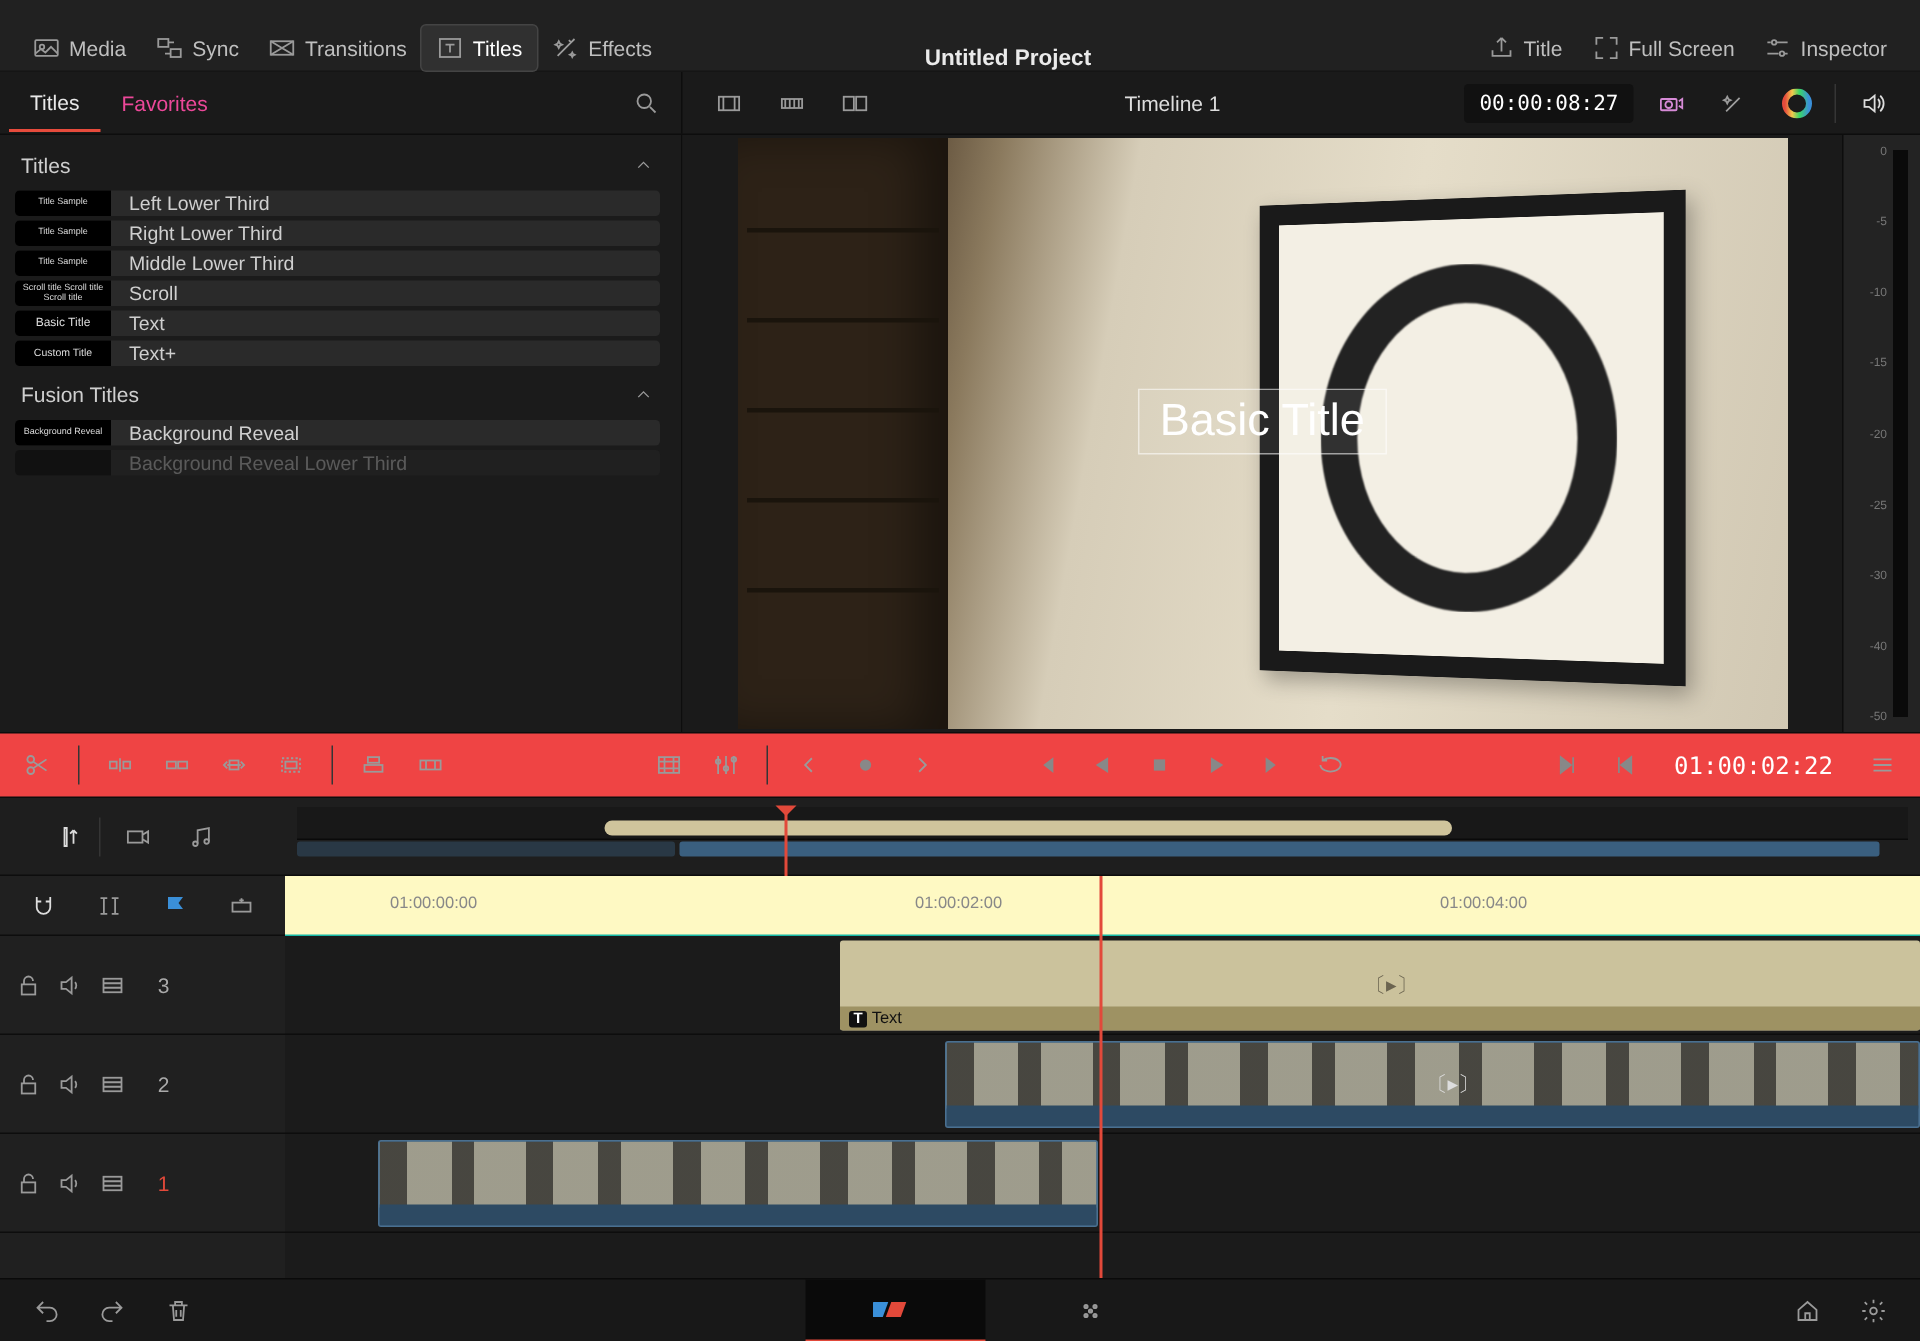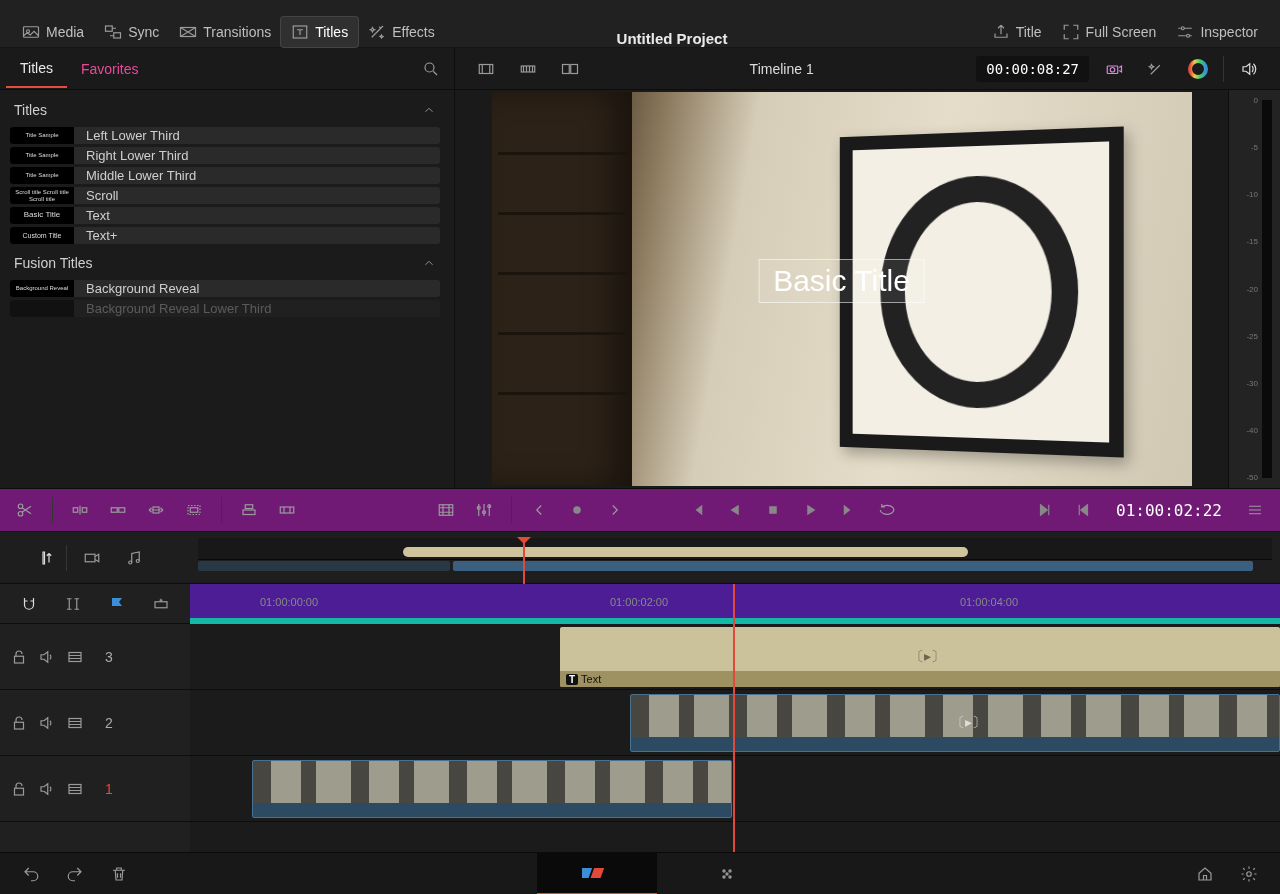--- a/index.html
+++ b/index.html
@@ -43,21 +43,21 @@
 .shelf { position:absolute; left:6px; right:6px; height:3px; background:#1a140c; }
 .picture-frame { position:absolute; right:70px; top:40px; width:290px; height:320px; background:#f3efe4; border:14px solid #1a1a1a; transform:perspective(900px) rotateY(-12deg); box-shadow:4px 6px 14px rgba(0,0,0,.3); }
 .ink-ring { position:absolute; inset:30px; }
 .ink-ring::before{ content:""; position:absolute; inset:0; border-radius:50%; border:26px solid #222; filter:blur(.5px); clip-path:polygon(0 0,100% 0,100% 85%,70% 100%,0 100%);}
 .title-overlay { position:absolute; left:50%; top:48%; transform:translate(-50%,-50%); background:rgba(255,255,255,.07); border:1px solid rgba(255,255,255,.55); padding:4px 14px; color:#fff; font-size:30px; font-weight:500; }
 .audio-meter { width:52px; background:#232323; border-left:1px solid #0d0d0d; padding:6px 4px; display:flex; flex-direction:column; font-size:8px; color:#777; }
 .meter-scale { flex:1; display:flex; flex-direction:column; justify-content:space-between; align-items:flex-end; padding-right:18px; position:relative;}
 .meter-bar { position:absolute; right:4px; top:4px; bottom:4px; width:10px; background:#0a0a0a; }
 
 
-.transport-bar { height:44px; background:#701a75; display:flex; align-items:center; padding:0 8px; border-top:1px solid #0d0d0d; border-bottom:1px solid #0d0d0d; gap:4px;}
+.transport-bar { height:44px; background:#ef4444; display:flex; align-items:center; padding:0 8px; border-top:1px solid #0d0d0d; border-bottom:1px solid #0d0d0d; gap:4px;}
 .transport-bar .sep { width:1px; height:26px; background:#353535; margin:0 6px; }
 .transport-bar .tspacer { flex:1; }
 .tc2 { color:#fff; font-family:monospace; font-size:16px; margin:0 12px;}
 
 
 .mini-timeline { height:52px; background:#1e1e1e; display:flex; border-bottom:1px solid #0d0d0d;}
 .mini-left { width:190px; display:flex; align-items:center; justify-content:center; gap:8px; }
 .mini-body { flex:1; position:relative; padding-top:6px;}
 .mini-ruler { height:22px; background:#181818; border-bottom:1px solid #0a0a0a; margin:0 8px; position:relative; }
 .mini-bars { position:relative; margin:0 8px; }
@@ -67,21 +67,21 @@
 .mini-play::before { content:""; position:absolute; top:-3px; left:-6px; border:7px solid transparent; border-top-color:#e2493a;}
 
 
 .timeline-area { flex:1; display:flex; background:#1b1b1b; overflow:hidden;}
 .track-headers { width:190px; background:#202020; display:flex; flex-direction:column; }
 .tool-row { height:40px; display:flex; align-items:center; gap:10px; padding:0 12px; border-bottom:1px solid #0d0d0d;}
 .track-head { height:66px; display:flex; align-items:center; border-bottom:1px solid #0d0d0d; padding:0 10px; gap:10px;}
 .track-num { width:30px; text-align:center; color:#aaa; font-size:14px; }
 .track-num.lit { color:#e2493a; }
 .tracks-body { flex:1; position:relative; background:#1b1b1b;}
-.ruler-main { height:40px; background:#4c1d95; border-bottom:6px solid #14b8a6; position:relative;}
+.ruler-main { height:40px; background:#fef9c3; border-bottom:1px solid #14b8a6; position:relative;}
 .ruler-label { position:absolute; top:12px; color:#888; font-size:11px;}
 .track-row { height:66px; border-bottom:1px solid #0d0d0d; position:relative;}
 .clip { position:absolute; bottom:3px; border-radius:2px; overflow:hidden;}
 .clip-beige { background:#cbc29c; }
 .clip-title-lbl { position:absolute; bottom:0; left:0; right:0; background:#9e9263; color:#111; font-size:11px; padding:1px 6px; display:flex; align-items:center; gap:3px; height:16px;}
 .clip-video { background:#3a5f7f; border:1px solid #4a7090;}
 .clip-thumbs { position:absolute; top:0; left:0; right:0; height:44px; background:repeating-linear-gradient(90deg,#4a4235 0 18px,#b0a78f 18px 48px,#4a4235 48px 63px,#b0a78f 63px 98px); opacity:.85;}
 .clip-audio { position:absolute; bottom:0;left:0;right:0; height:14px; background:#2d4a63;}
 .playhead-main { position:absolute; top:-10px; width:2px; background:#e2493a; height:400px; z-index:5;}
 .playhead-main::before{content:"";position:absolute;top:0;left:-6px;border:7px solid transparent;border-top-color:#e2493a;}

